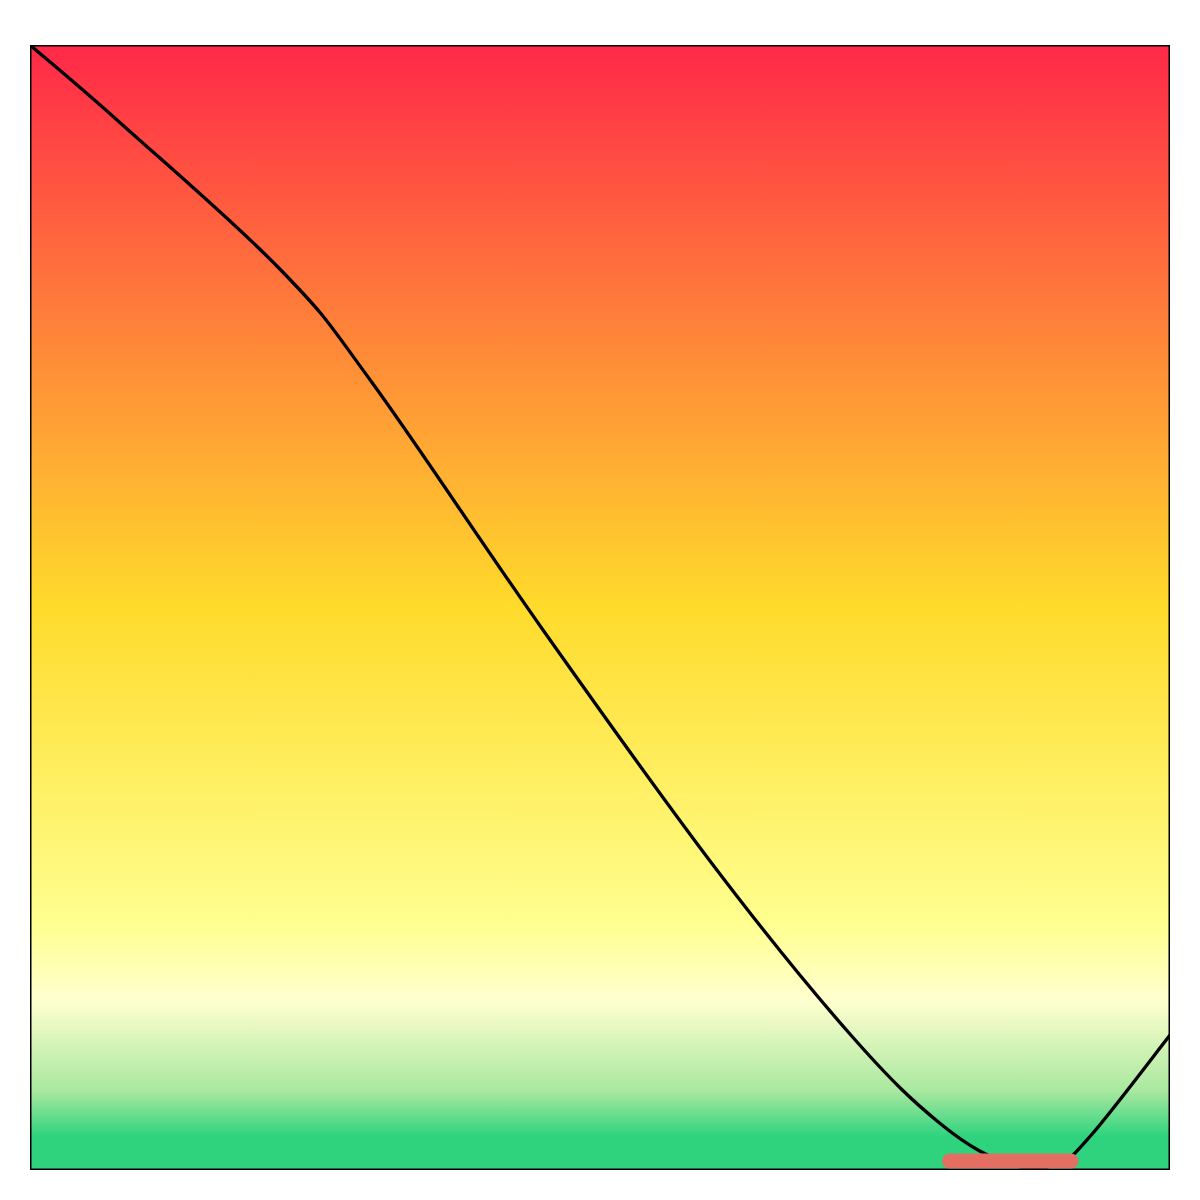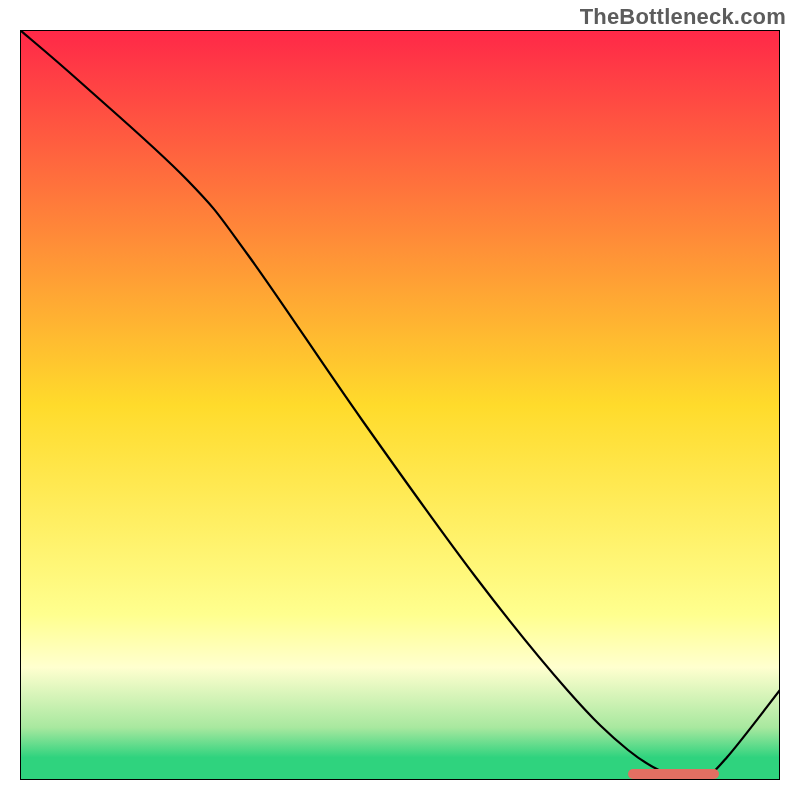--- a/index.html
+++ b/index.html
@@ -44,21 +44,20 @@
     border-radius: 5px;
     background: #e36f62;
     left: 630px;
   }
 </style>
 </head>
 <body>
 
 <div class="stage">
 
-  <div class="watermark">TheBottleneck.com</div>
 
   <div class="plot">
     <svg id="chart-svg" viewBox="0 0 760 750" width="760" height="750" preserveAspectRatio="none">
       <defs>
         <linearGradient id="bg-grad" x1="0" y1="0" x2="0" y2="1">
             <stop offset="0%" stop-color="#ff2848"></stop>
             <stop offset="50%" stop-color="#ffdb2b"></stop>
             <stop offset="78%" stop-color="#ffff8f"></stop>
             <stop offset="85%" stop-color="#ffffcf"></stop>
             <stop offset="93%" stop-color="#a8e89f"></stop>

